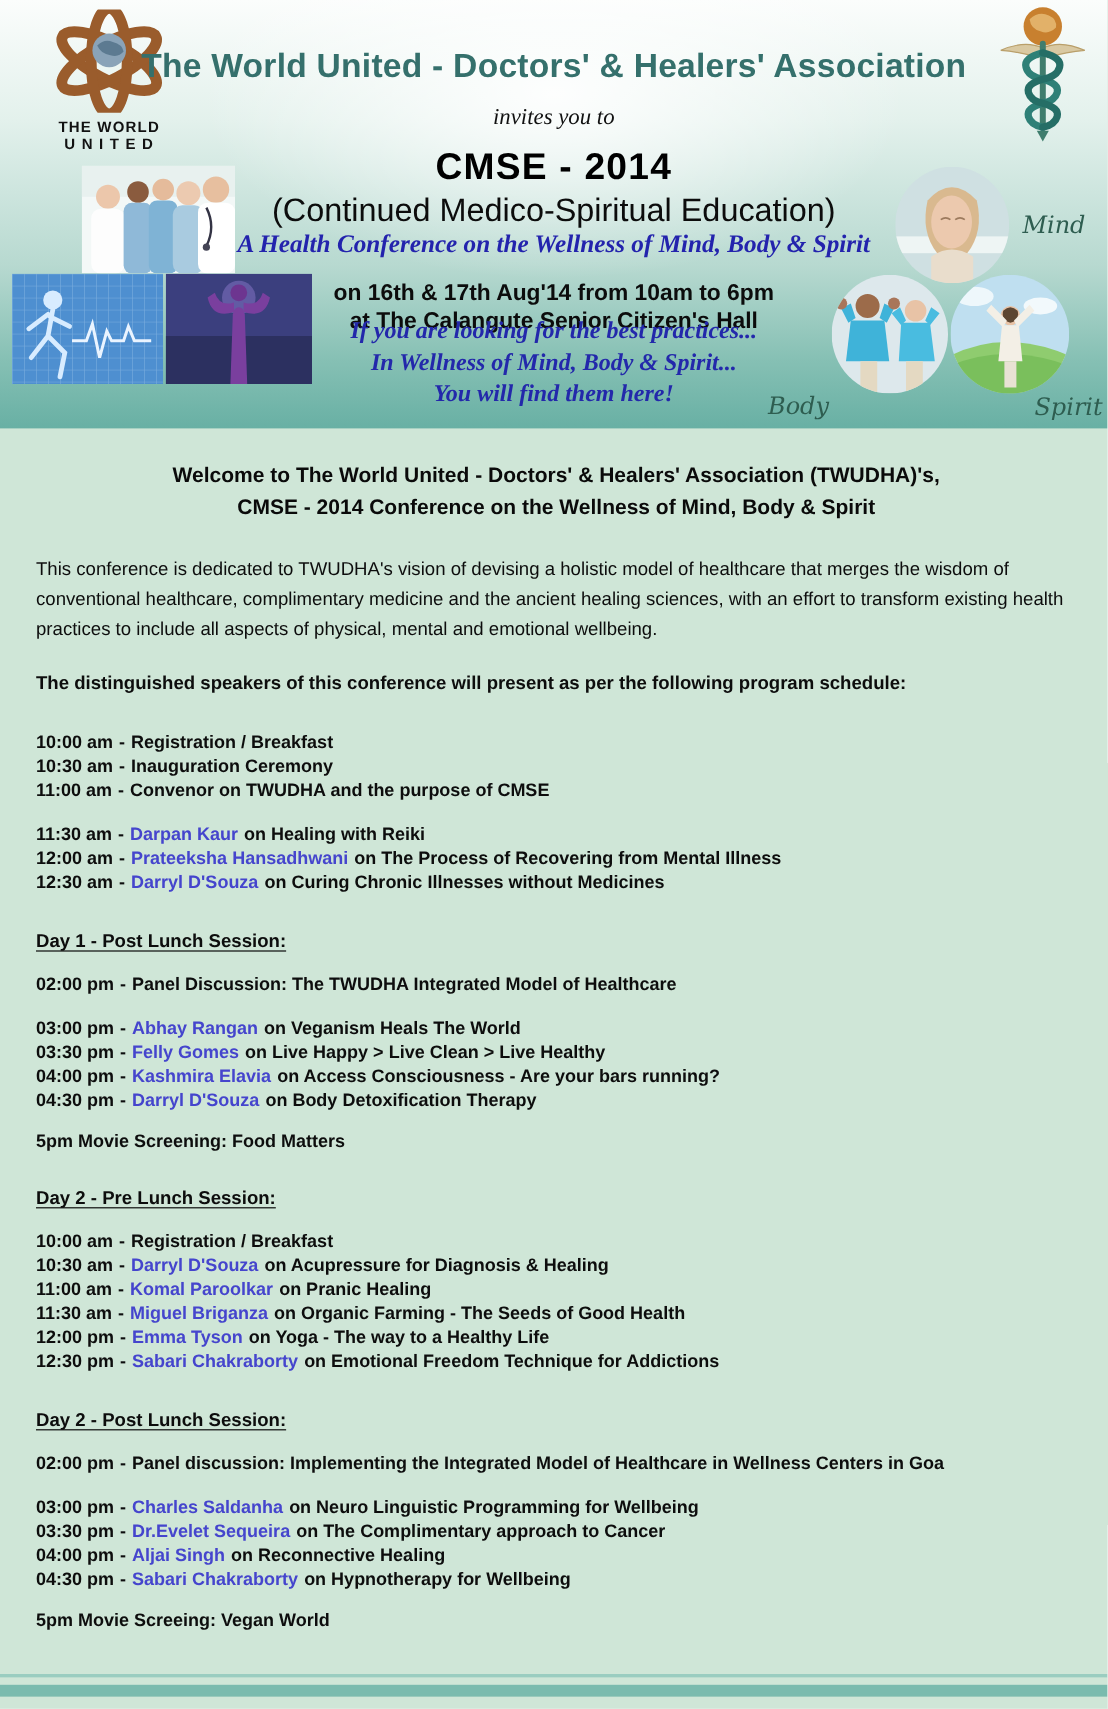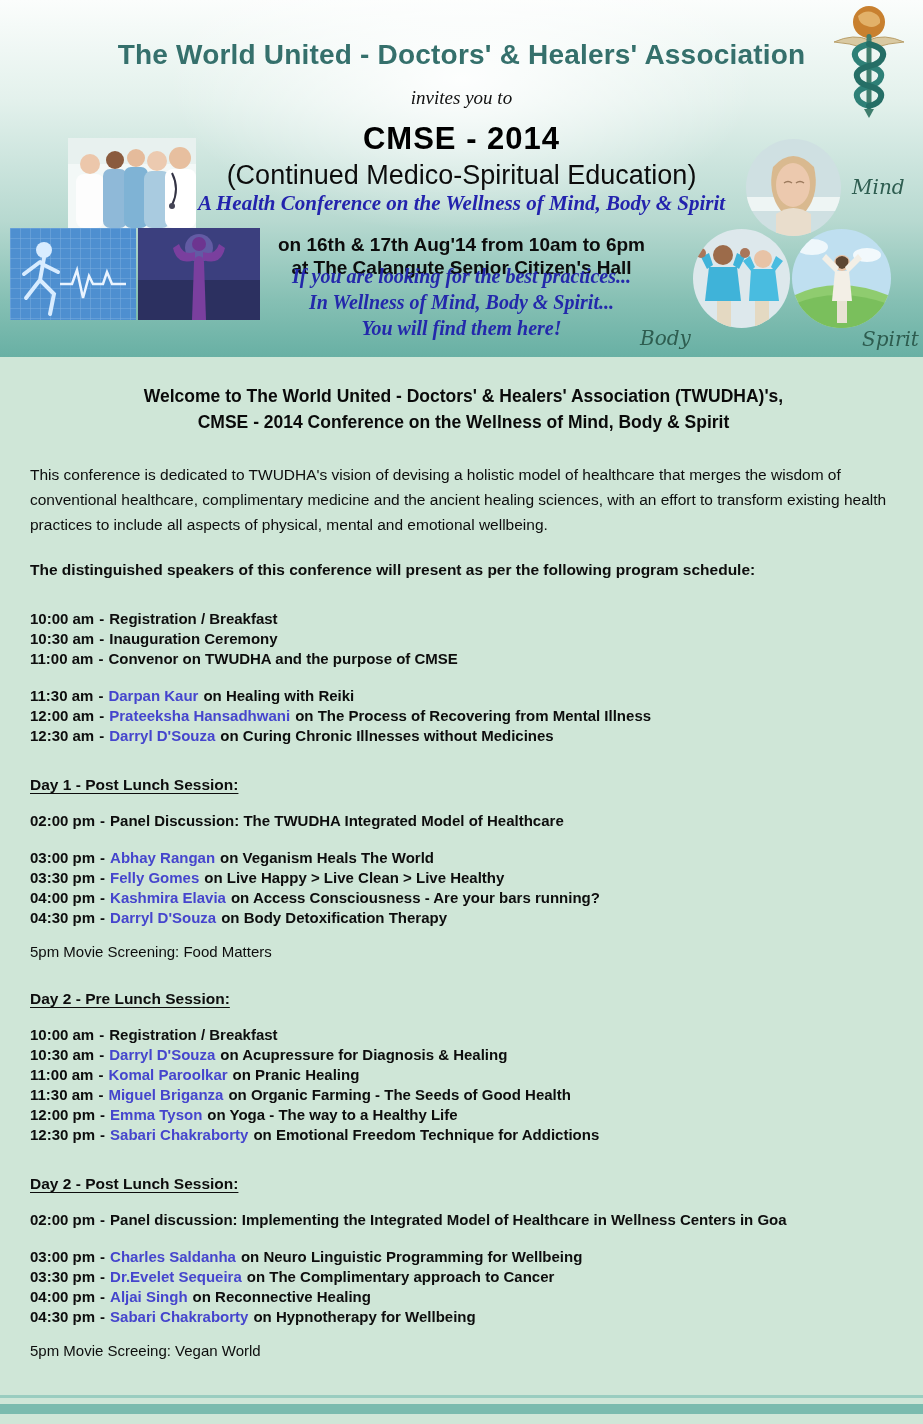--- a/index.html
+++ b/index.html
@@ -48,36 +48,49 @@
   .welcome { text-align:center; font-size:17.5px; font-weight:bold; line-height:26px; color:#0a0a0a; }
   .intro { margin-top:27px; font-size:15.5px; font-weight:normal; line-height:25px; }
   .sched-intro { margin-top:24px; font-size:15.5px; font-weight:bold; }
   .session { margin-top:30px; }
   .session-heading { font-size:15.5px; font-weight:bold; text-decoration:underline; text-underline-offset:3px; }
   .block { margin-top:17px; }
   .srow { font-size:15px; font-weight:bold; line-height:20px; white-space:nowrap; }
   .srow .dash { margin:0 5px; }
   .srow .speaker { color:#4545cd; margin-right:5px; }
   .srow .speaker:empty { display:none; }
-  .note { margin-top:15px; font-size:15px; font-weight:normal; }
+  .note { margin-top:15px; font-size:15px; font-weight:bold; }
 
   
   .stripes { position:absolute; left:0; right:0; bottom:0; }
   .stripe { width:100%; }
   .st-mint { background:#cfe6d7; }
   .st-thin { background:#9acdc0; height:3px; }
   .st-band { background:#7abbae; height:10px; }
 </style>
 </head>
 <body>
 
 <div class="page">
 
   <div class="header">
 
+    <div class="logo">
+      <svg width="110" height="86" viewBox="0 0 110 86">
+        <g fill="none" stroke="#9a5c2c" stroke-width="9">
+          <ellipse cx="55" cy="43" rx="44" ry="15" transform="rotate(28 55 43)"></ellipse>
+          <ellipse cx="55" cy="43" rx="44" ry="15" transform="rotate(-28 55 43)"></ellipse>
+          <ellipse cx="55" cy="43" rx="44" ry="15" transform="rotate(90 55 43)"></ellipse>
+        </g>
+        <circle cx="55" cy="34" r="14" fill="#8aa3b8"></circle>
+        <path d="M45 30 q6 -6 13 -3 q8 2 9 8 q-4 5 -11 3 q-8 -1 -11 -8z" fill="#5c7a91"></path>
+      </svg>
+      <div class="logo-caption">THE WORLD</div>
+      <div class="logo-caption">U N I T E D</div>
+    </div>
 
     <div class="caduceus">
       <svg width="82" height="116" viewBox="0 0 82 116">
         <circle cx="41" cy="18" r="16" fill="#c8802f"></circle>
         <path d="M30 12 q8 -7 16 -3 q7 3 6 10 q-6 6 -13 3 q-8 -2 -9 -10z" fill="#e2b169"></path>
         <path d="M6 38 q20 -9 35 -2 l-4 8 q-16 -5 -31 -6z" fill="#d9c9a2" stroke="#b99f6a" stroke-width="1"></path>
         <path d="M76 38 q-20 -9 -35 -2 l4 8 q16 -5 31 -6z" fill="#d9c9a2" stroke="#b99f6a" stroke-width="1"></path>
         <rect x="38.5" y="30" width="5" height="75" rx="2.5" fill="#3f7d6d"></rect>
         <path d="M41 40 q-16 4 -14 12 t14 10 q14 4 12 11 t-12 9 q-14 4 -12 11 t12 9" fill="none" stroke="#2e8077" stroke-width="6" stroke-linecap="round"></path>
         <path d="M41 40 q16 4 14 12 t-14 10 q-14 4 -12 11 t12 9 q14 4 12 11 t-12 9" fill="none" stroke="#256e66" stroke-width="6" stroke-linecap="round"></path>

